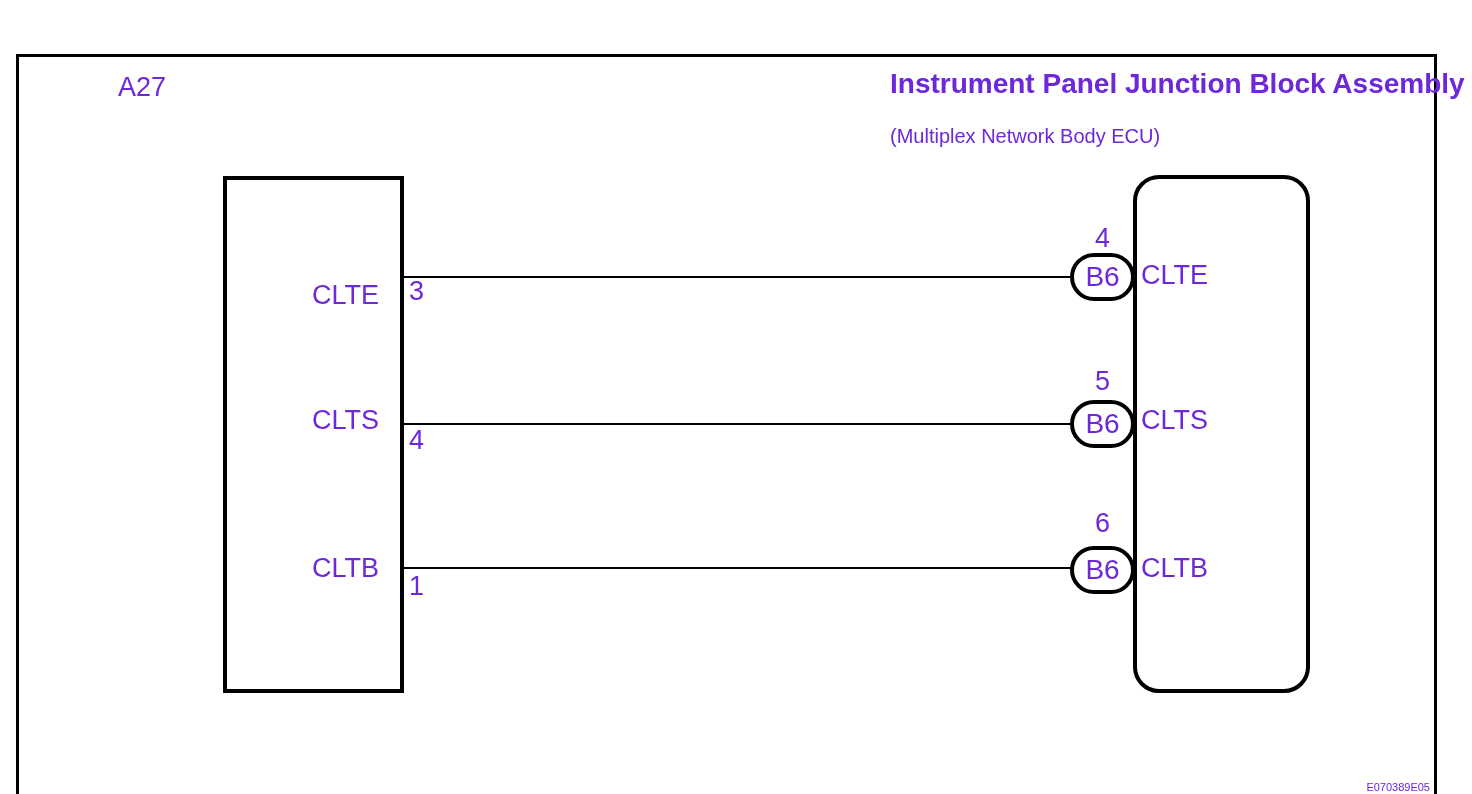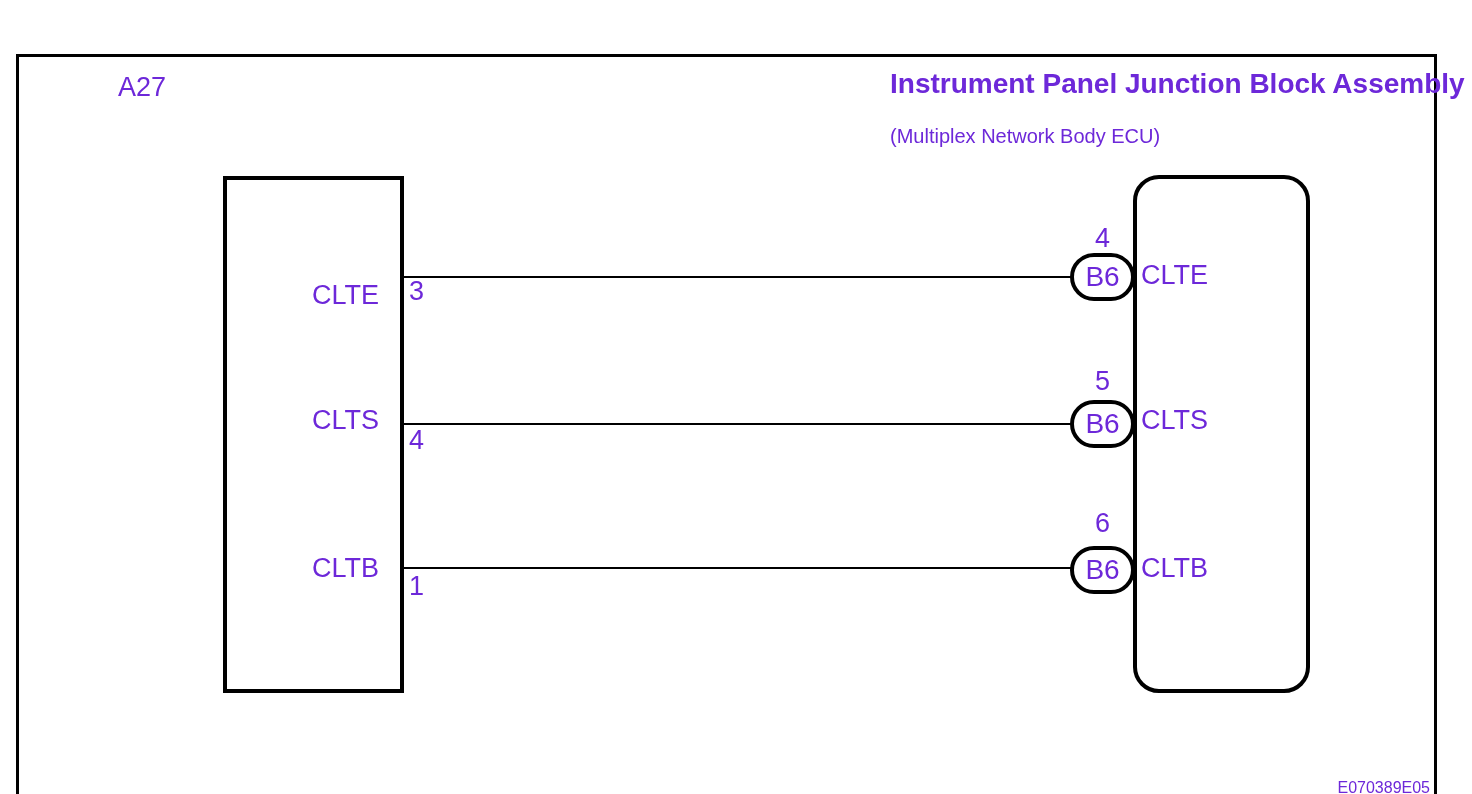--- a/index.html
+++ b/index.html
@@ -119,21 +119,21 @@
   .rp3 { top: 470px; }
   .right-label { left: 1141px; z-index: 4; }
   .rl1 { top: 222px; }
   .rl2 { top: 367px; }
   .rl3 { top: 515px; }
   .ref-code {
     position: absolute;
     left: 1230px; top: 740px;
     width: 200px;
     text-align: right;
-    font-size: 16px;
+    font-size: 11px;
     line-height: 15px;
   }
 </style>
 </head>
 <body>
 
 <div class="canvas">
 
   <div class="frame"></div>
 

